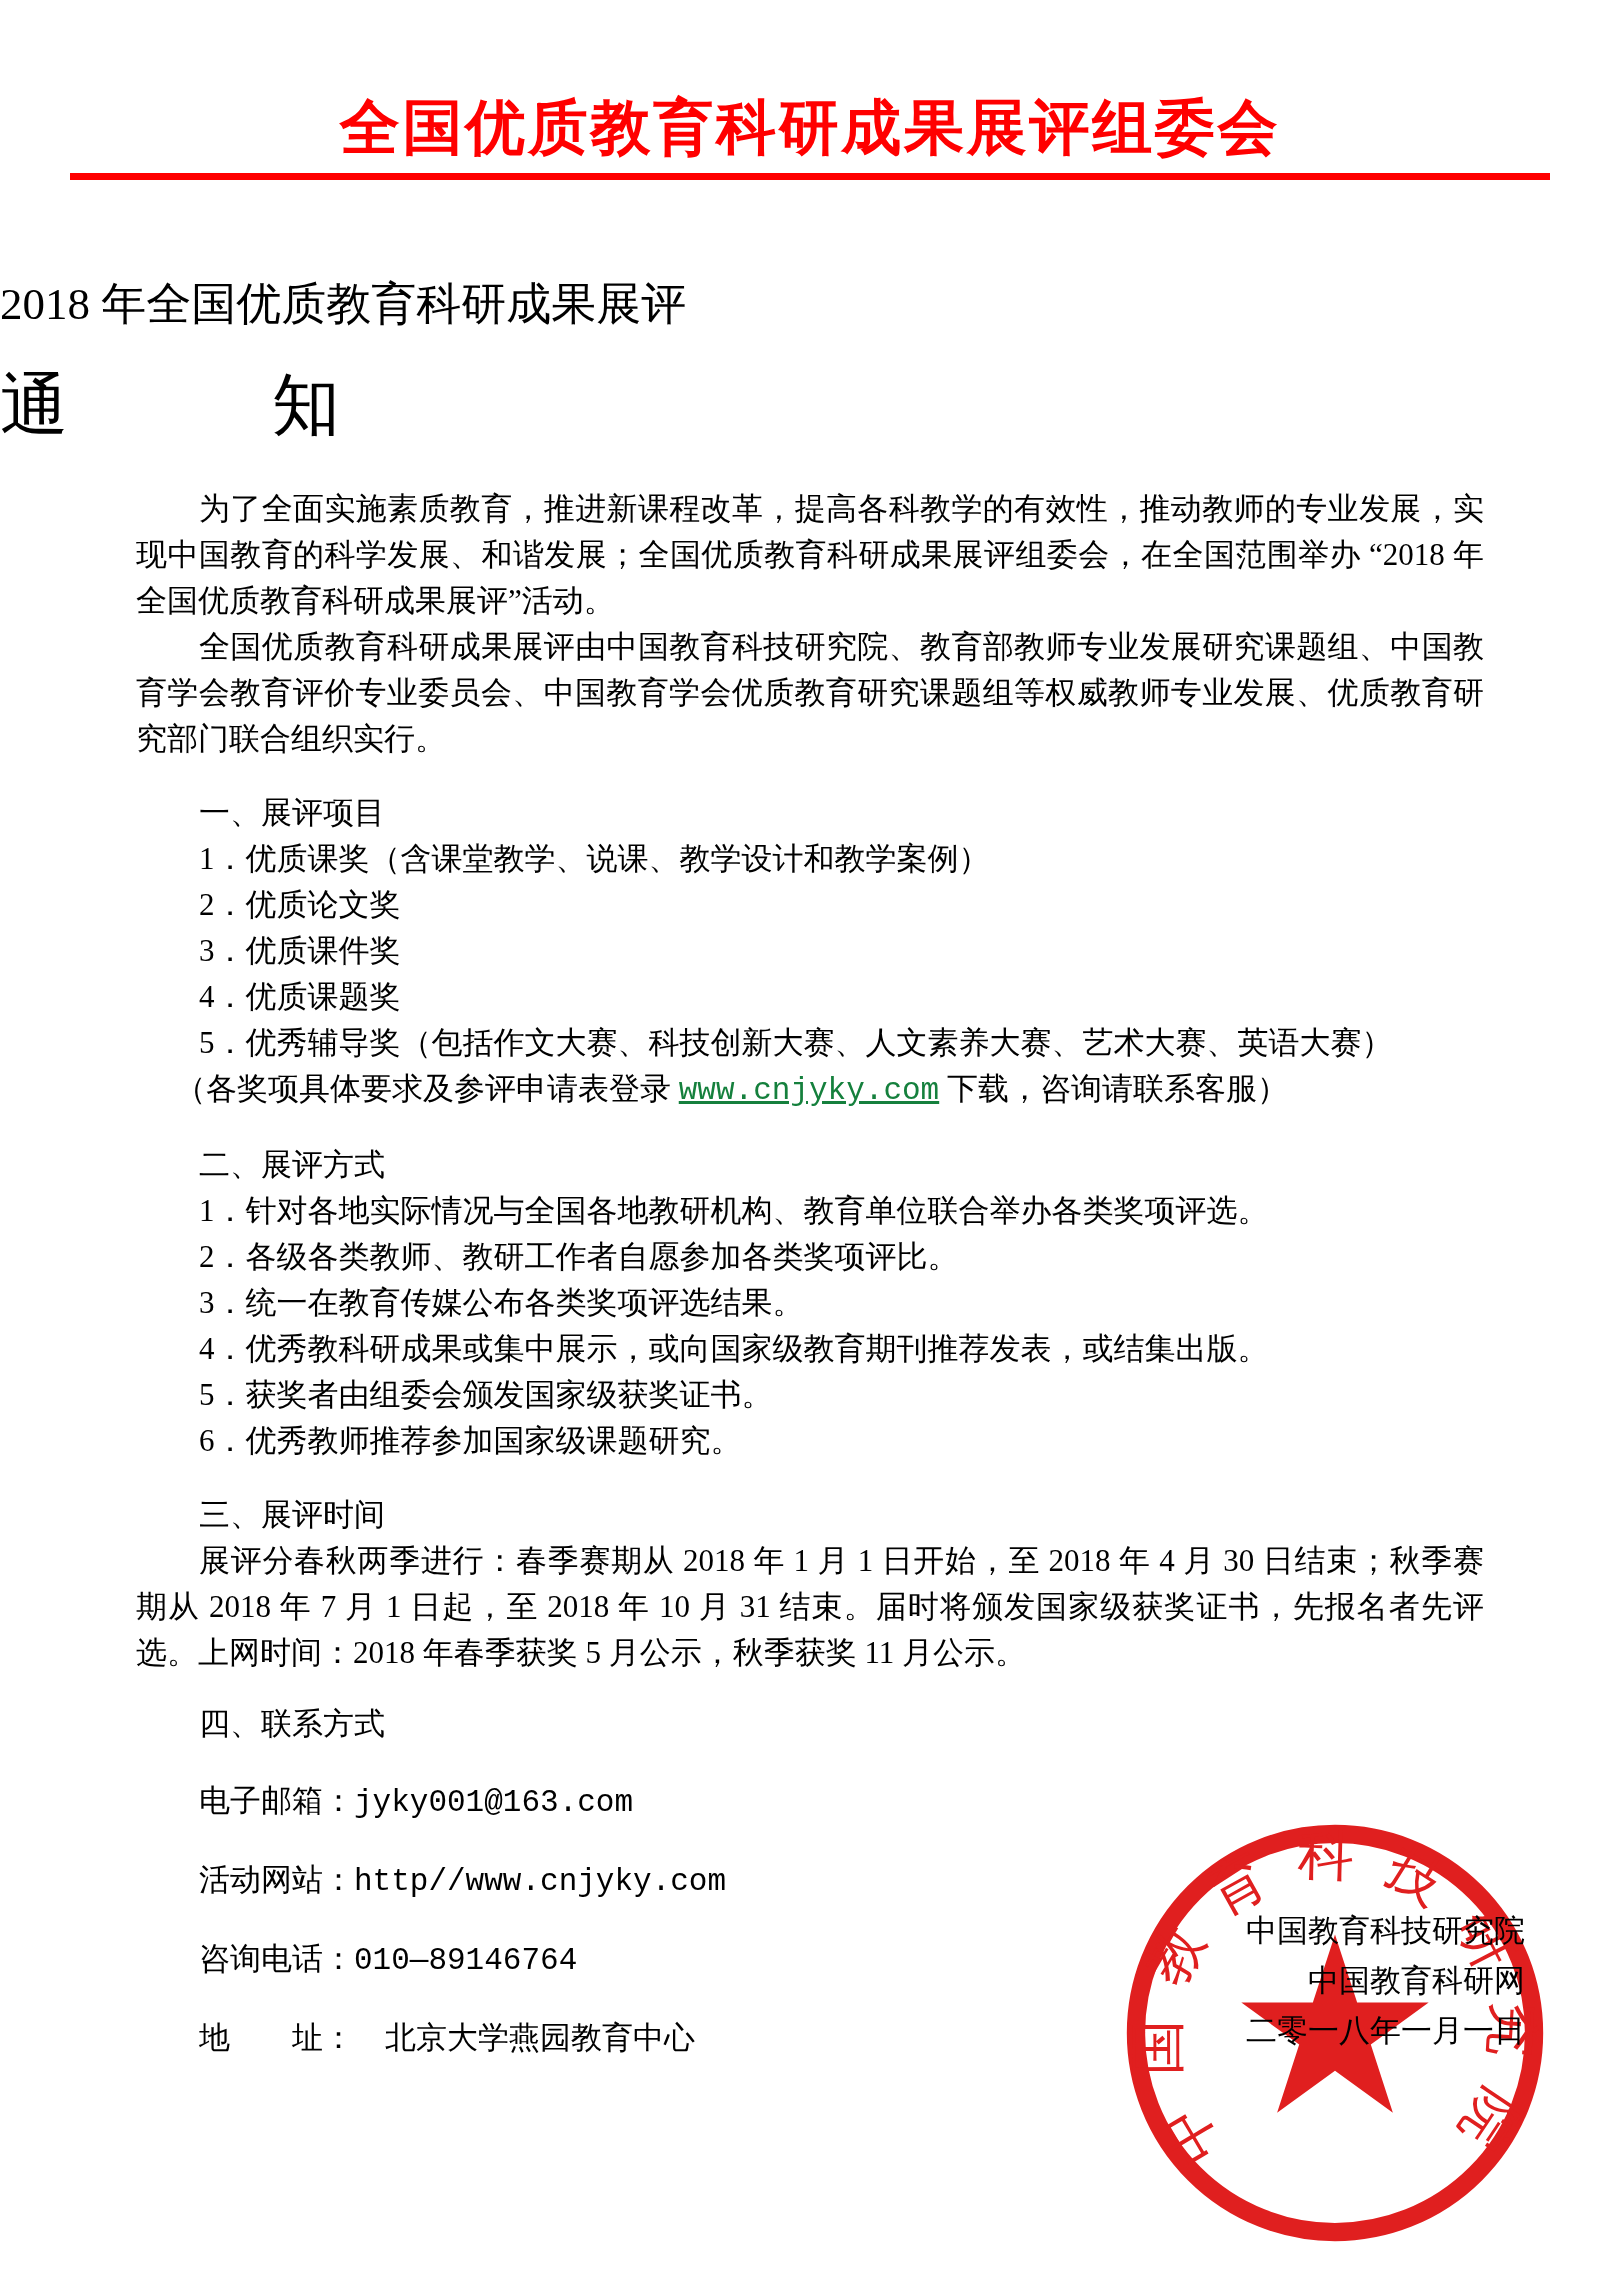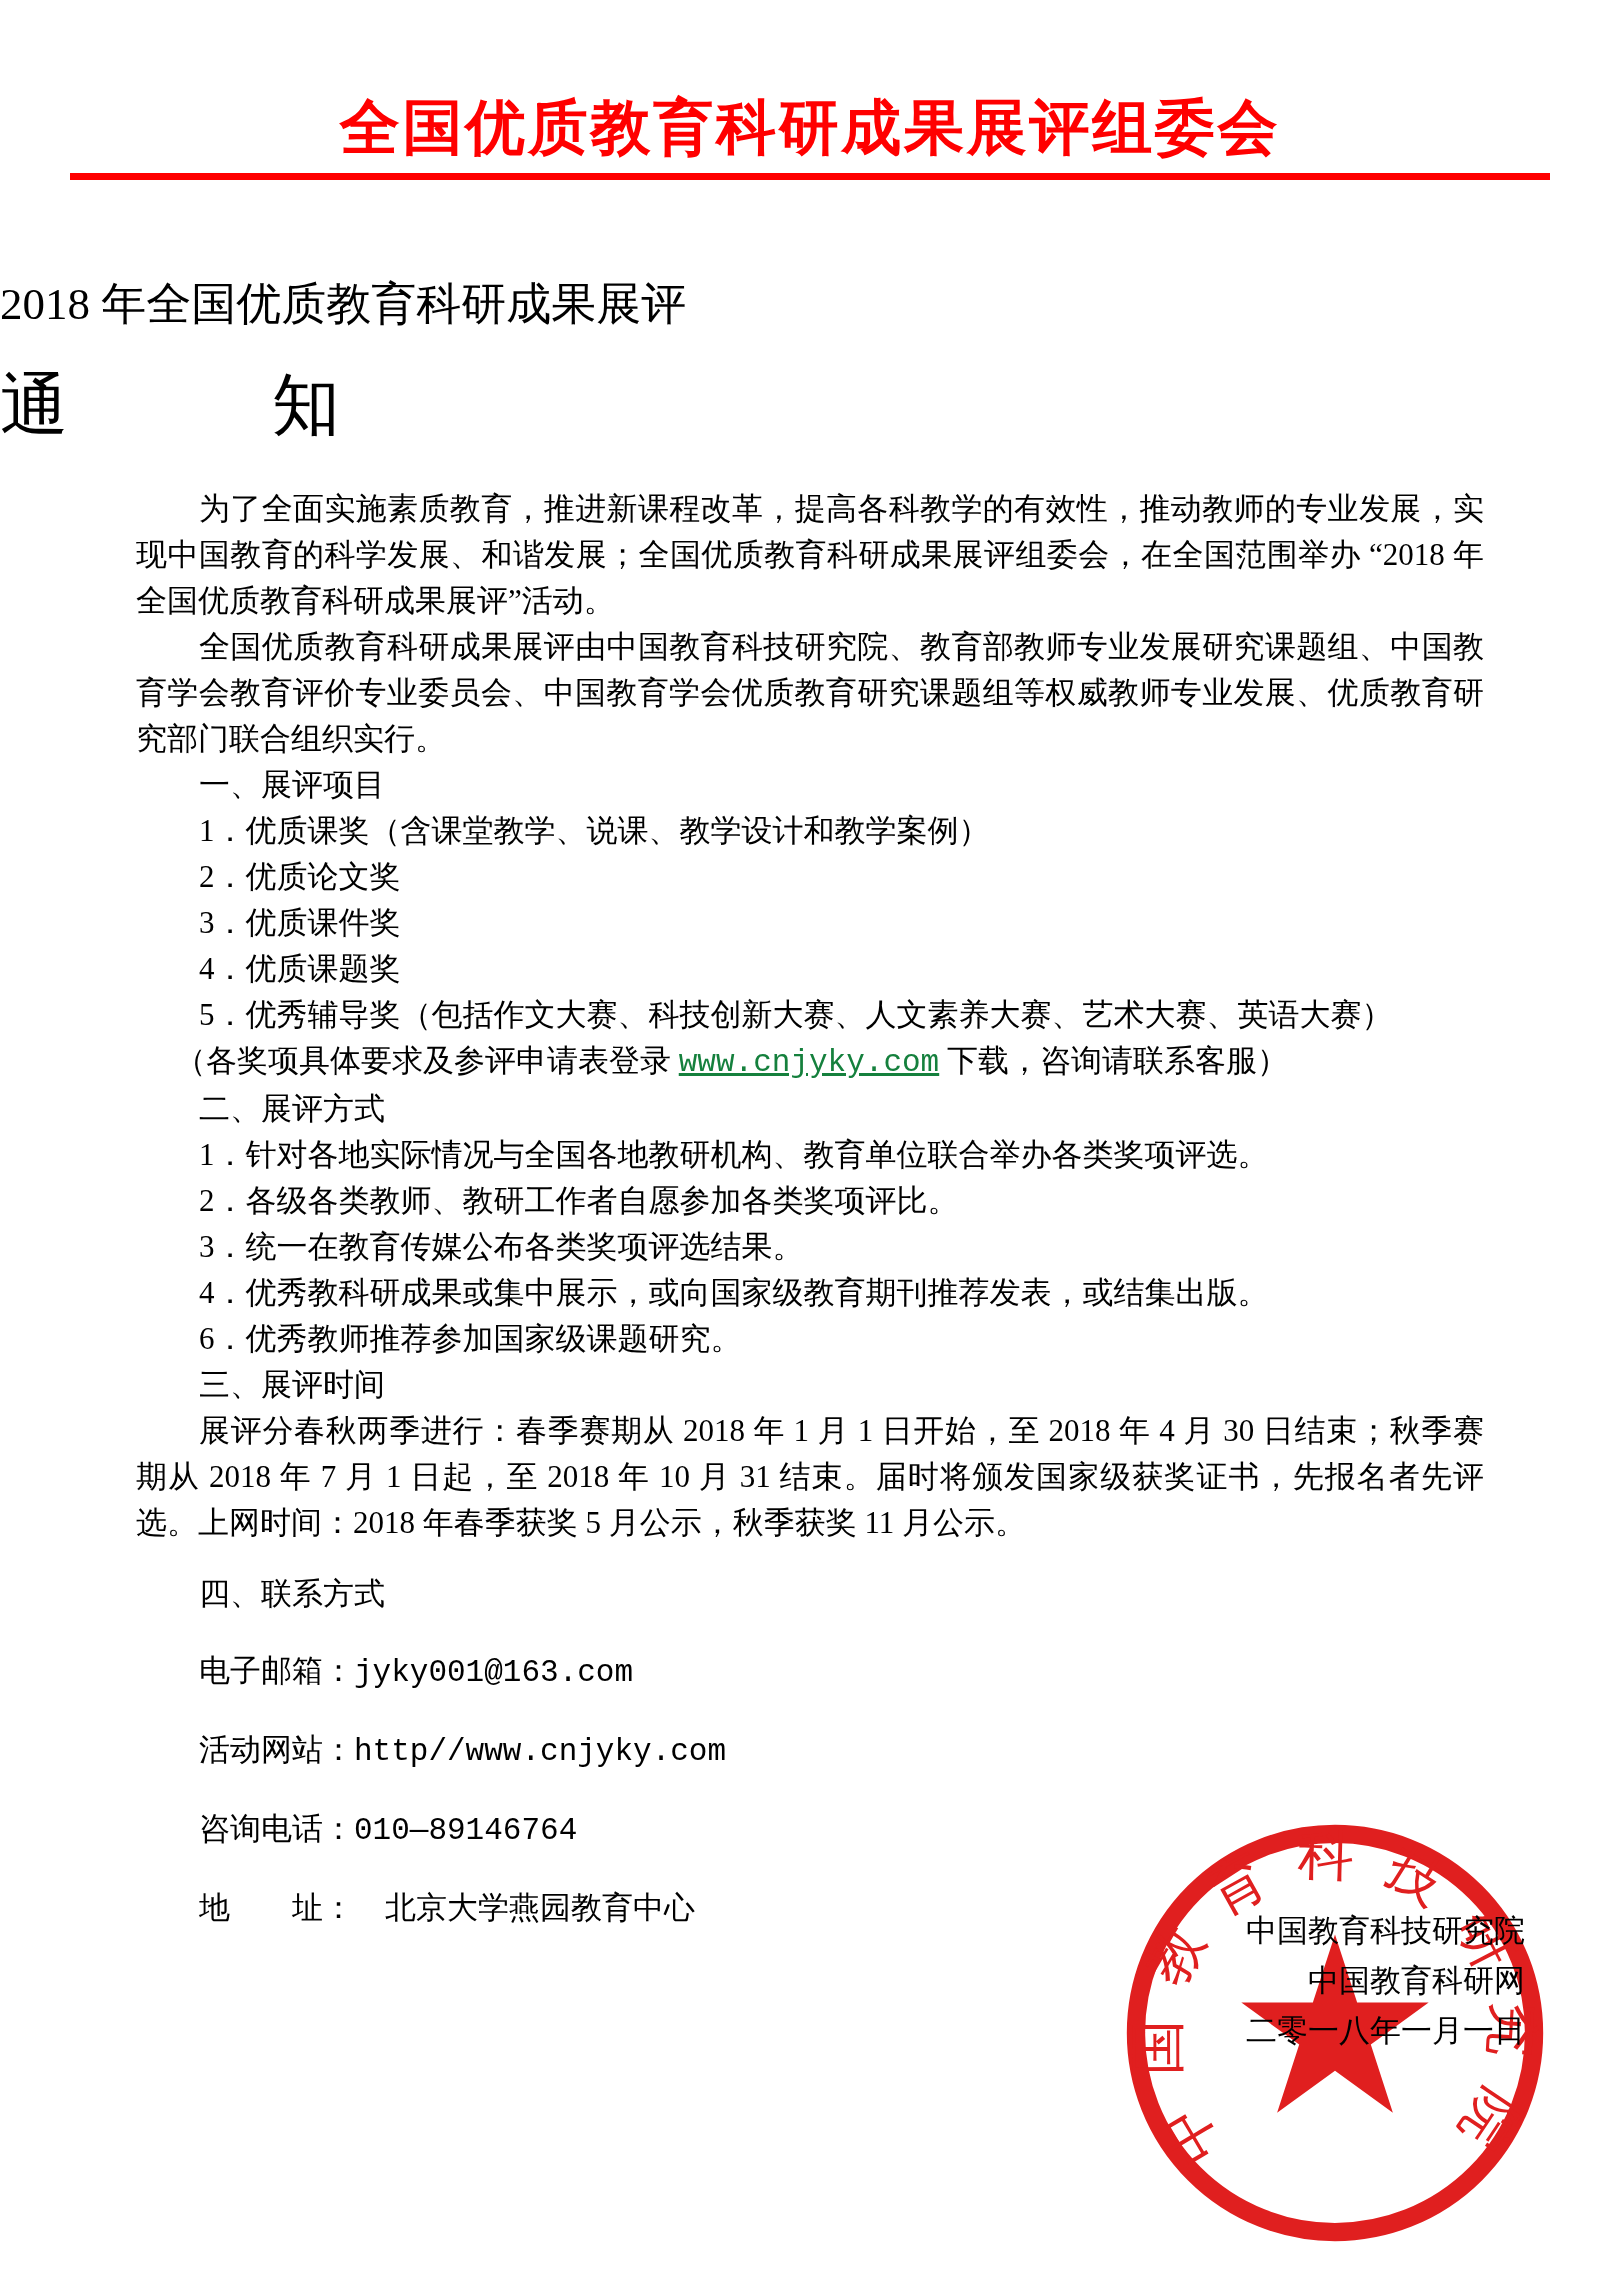--- a/index.html
+++ b/index.html
@@ -12,21 +12,21 @@
     margin-top:93px;text-align:center;
     font-family:"Liberation Sans","DejaVu Sans",sans-serif;
     font-weight:bold;font-size:60px;line-height:1.15;letter-spacing:2.7px;
     color:#ff0000;
   }
   .red-rule{margin:11px 70px 0 70px;height:6.8px;background:#ff0000;}
   .doc-title{margin-top:99px;text-align:left;font-size:45px;line-height:1.15;}
   .doc-subtitle{margin-top:35px;text-align:left;font-size:68px;line-height:1.15;}
   .content{margin:42px 136px 0 136px;font-size:31px;line-height:46px;}
   .para{margin:0;text-align:justify;text-indent:63px;}
-  .heading{padding-left:63px;}
+  .heading{padding-left:63px;margin-top:28px;}
   .item{padding-left:63px;}
   .note{padding-left:39px;}
   .heading-gap{margin-top:25px;}
   .contact-row{margin-top:31px;padding-left:63px;}
   .mono{font-family:"Liberation Mono","DejaVu Sans Mono",monospace;}
   a.link{color:#15803d;
     font-family:"Liberation Mono","DejaVu Sans Mono",monospace;}
   .stamp{position:absolute;left:1124px;top:1822px;width:422px;height:422px;z-index:1;}
   .stamp svg{display:block;width:422px;height:422px;}
   .seal-arc-text{font-family:"Liberation Serif","DejaVu Serif",serif;}
@@ -58,20 +58,21 @@
     <div class="item">5．优秀辅导奖（包括作文大赛、科技创新大赛、人文素养大赛、艺术大赛、英语大赛）</div>
     <div class="note">
       <span>（各奖项具体要求及参评申请表登录 </span><a class="link" href="#">www.cnjyky.com</a><span> 下载，咨询请联系客服）</span>
     </div>
 
     <div class="heading">二、展评方式</div>
     <div class="item">1．针对各地实际情况与全国各地教研机构、教育单位联合举办各类奖项评选。</div>
     <div class="item">2．各级各类教师、教研工作者自愿参加各类奖项评比。</div>
     <div class="item">3．统一在教育传媒公布各类奖项评选结果。</div>
     <div class="item">4．优秀教科研成果或集中展示，或向国家级教育期刊推荐发表，或结集出版。</div>
+    <div class="item">5．获奖者由组委会颁发国家级获奖证书。</div>
     <div class="item">6．优秀教师推荐参加国家级课题研究。</div>
 
     <div class="heading">三、展评时间</div>
     <p class="para">展评分春秋两季进行：春季赛期从 2018 年 1 月 1 日开始，至 2018 年 4 月 30 日结束；秋季赛期从 2018 年 7 月 1 日起，至 2018 年 10 月 31 结束。届时将颁发国家级获奖证书，先报名者先评选。上网时间：2018 年春季获奖 5 月公示，秋季获奖 11 月公示。</p>
 
     <div class="heading heading-gap">四、联系方式</div>
 
     <div class="contact-row">
       <span>电子邮箱：</span><span class="mono">jyky001@163.com</span>
     </div>

